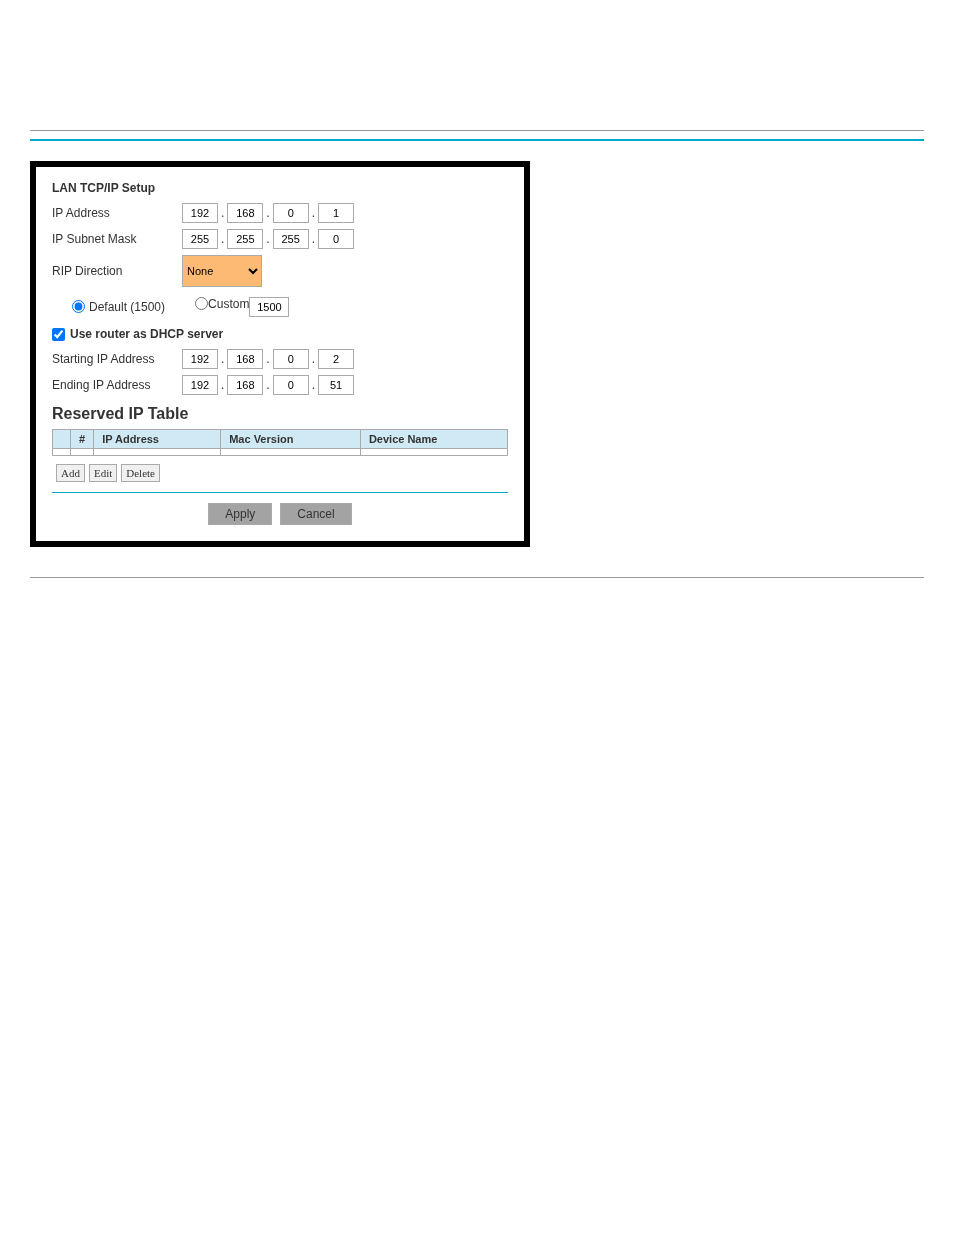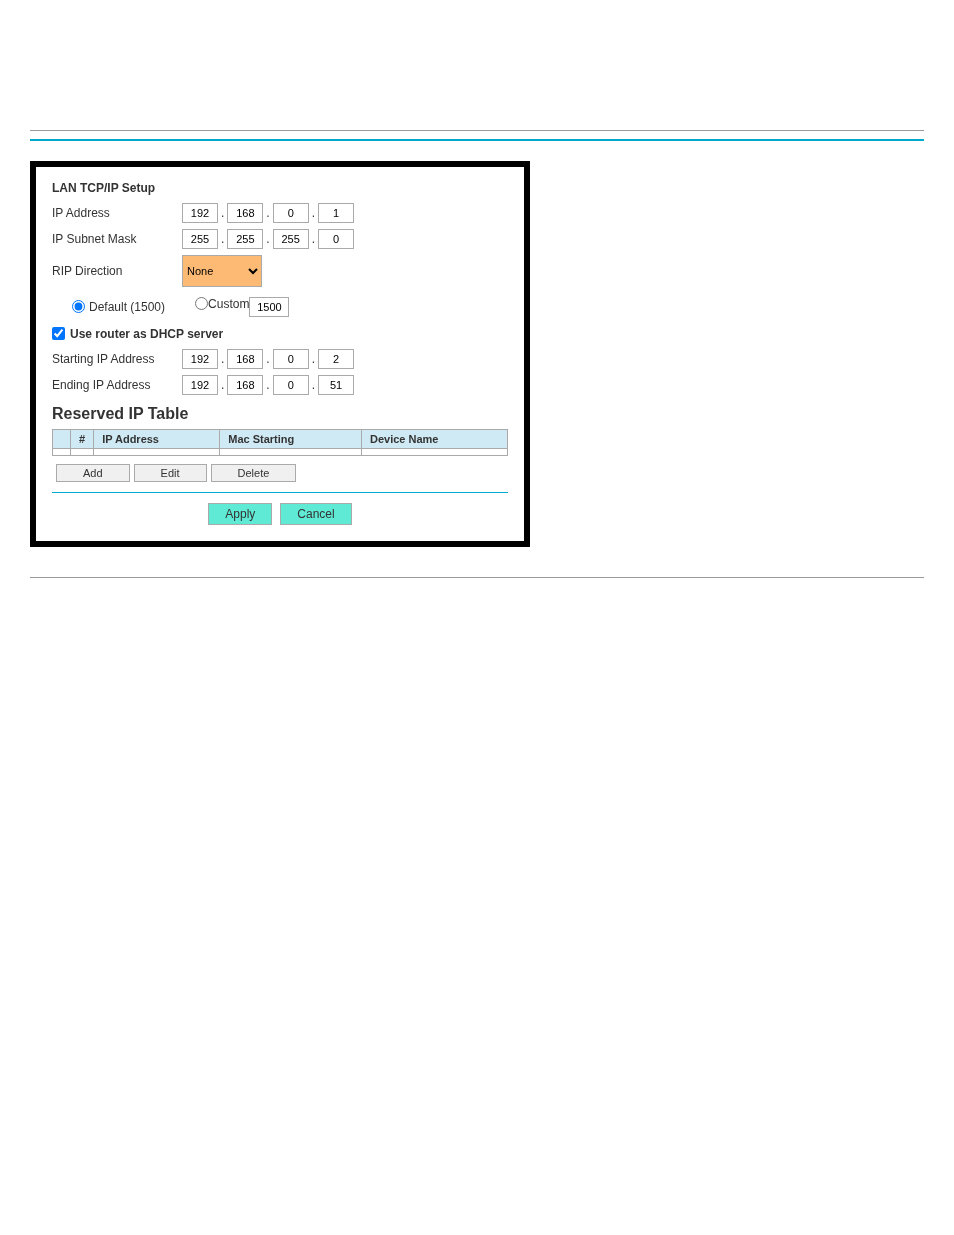--- a/index.html
+++ b/index.html
@@ -134,21 +134,21 @@
       font-size: 11px;
       text-align: center;
     }
 
     .dhcp-section {
       margin-bottom: 8px;
     }
 
     .dhcp-checkbox-row {
       display: flex;
-      align-items: flex-start;
+      align-items: center;
       gap: 5px;
       margin-bottom: 8px;
     }
 
     .dhcp-checkbox-row input[type="checkbox"] {
       cursor: pointer;
     }
 
     .dhcp-label {
       font-weight: bold;
@@ -196,45 +196,46 @@
     }
 
     .table-buttons {
       display: flex;
       gap: 4px;
       margin-bottom: 10px;
       padding-left: 4px;
     }
 
     .action-btn {
-      padding: 2px 26px;
+      padding: 2px 4px;
       font-size: 11px;
       border: 1px solid #aaa;
       background: #f0f0f0;
       cursor: pointer;
       color: #333;
+      font-family: Liberation Serif, serif;
     }
 
     .form-divider {
       border-top: 1px solid #00aacc;
       margin: 10px 0;
     }
 
     .bottom-buttons {
       display: flex;
       gap: 8px;
       justify-content: center;
       margin-top: 10px;
     }
 
     .submit-btn {
       padding: 3px 16px;
       font-size: 12px;
       border: 1px solid #aaa;
-      background: #5eead4;
+      background: #a3a3a3;
       cursor: pointer;
       color: #333;
     }
 
     .bottom-rule {
       border-top: 1px solid #999;
       margin: 30px 30px 0 30px;
     }
 
     .select-rip {
@@ -339,21 +340,21 @@
       </div>
 
       <div class="reserved-section">
         <div class="reserved-title">Reserved IP Table</div>
         <table class="reserved-table">
           <thead>
             <tr>
               <th class="th-check"></th>
               <th class="th-num">#</th>
               <th>IP Address</th>
-              <th>Mac Starting</th>
+              <th>Mac Version</th>
               <th>Device Name</th>
             </tr>
           </thead>
           <tbody>
             <tr>
               <td></td>
               <td></td>
               <td></td>
               <td></td>
               <td></td>

